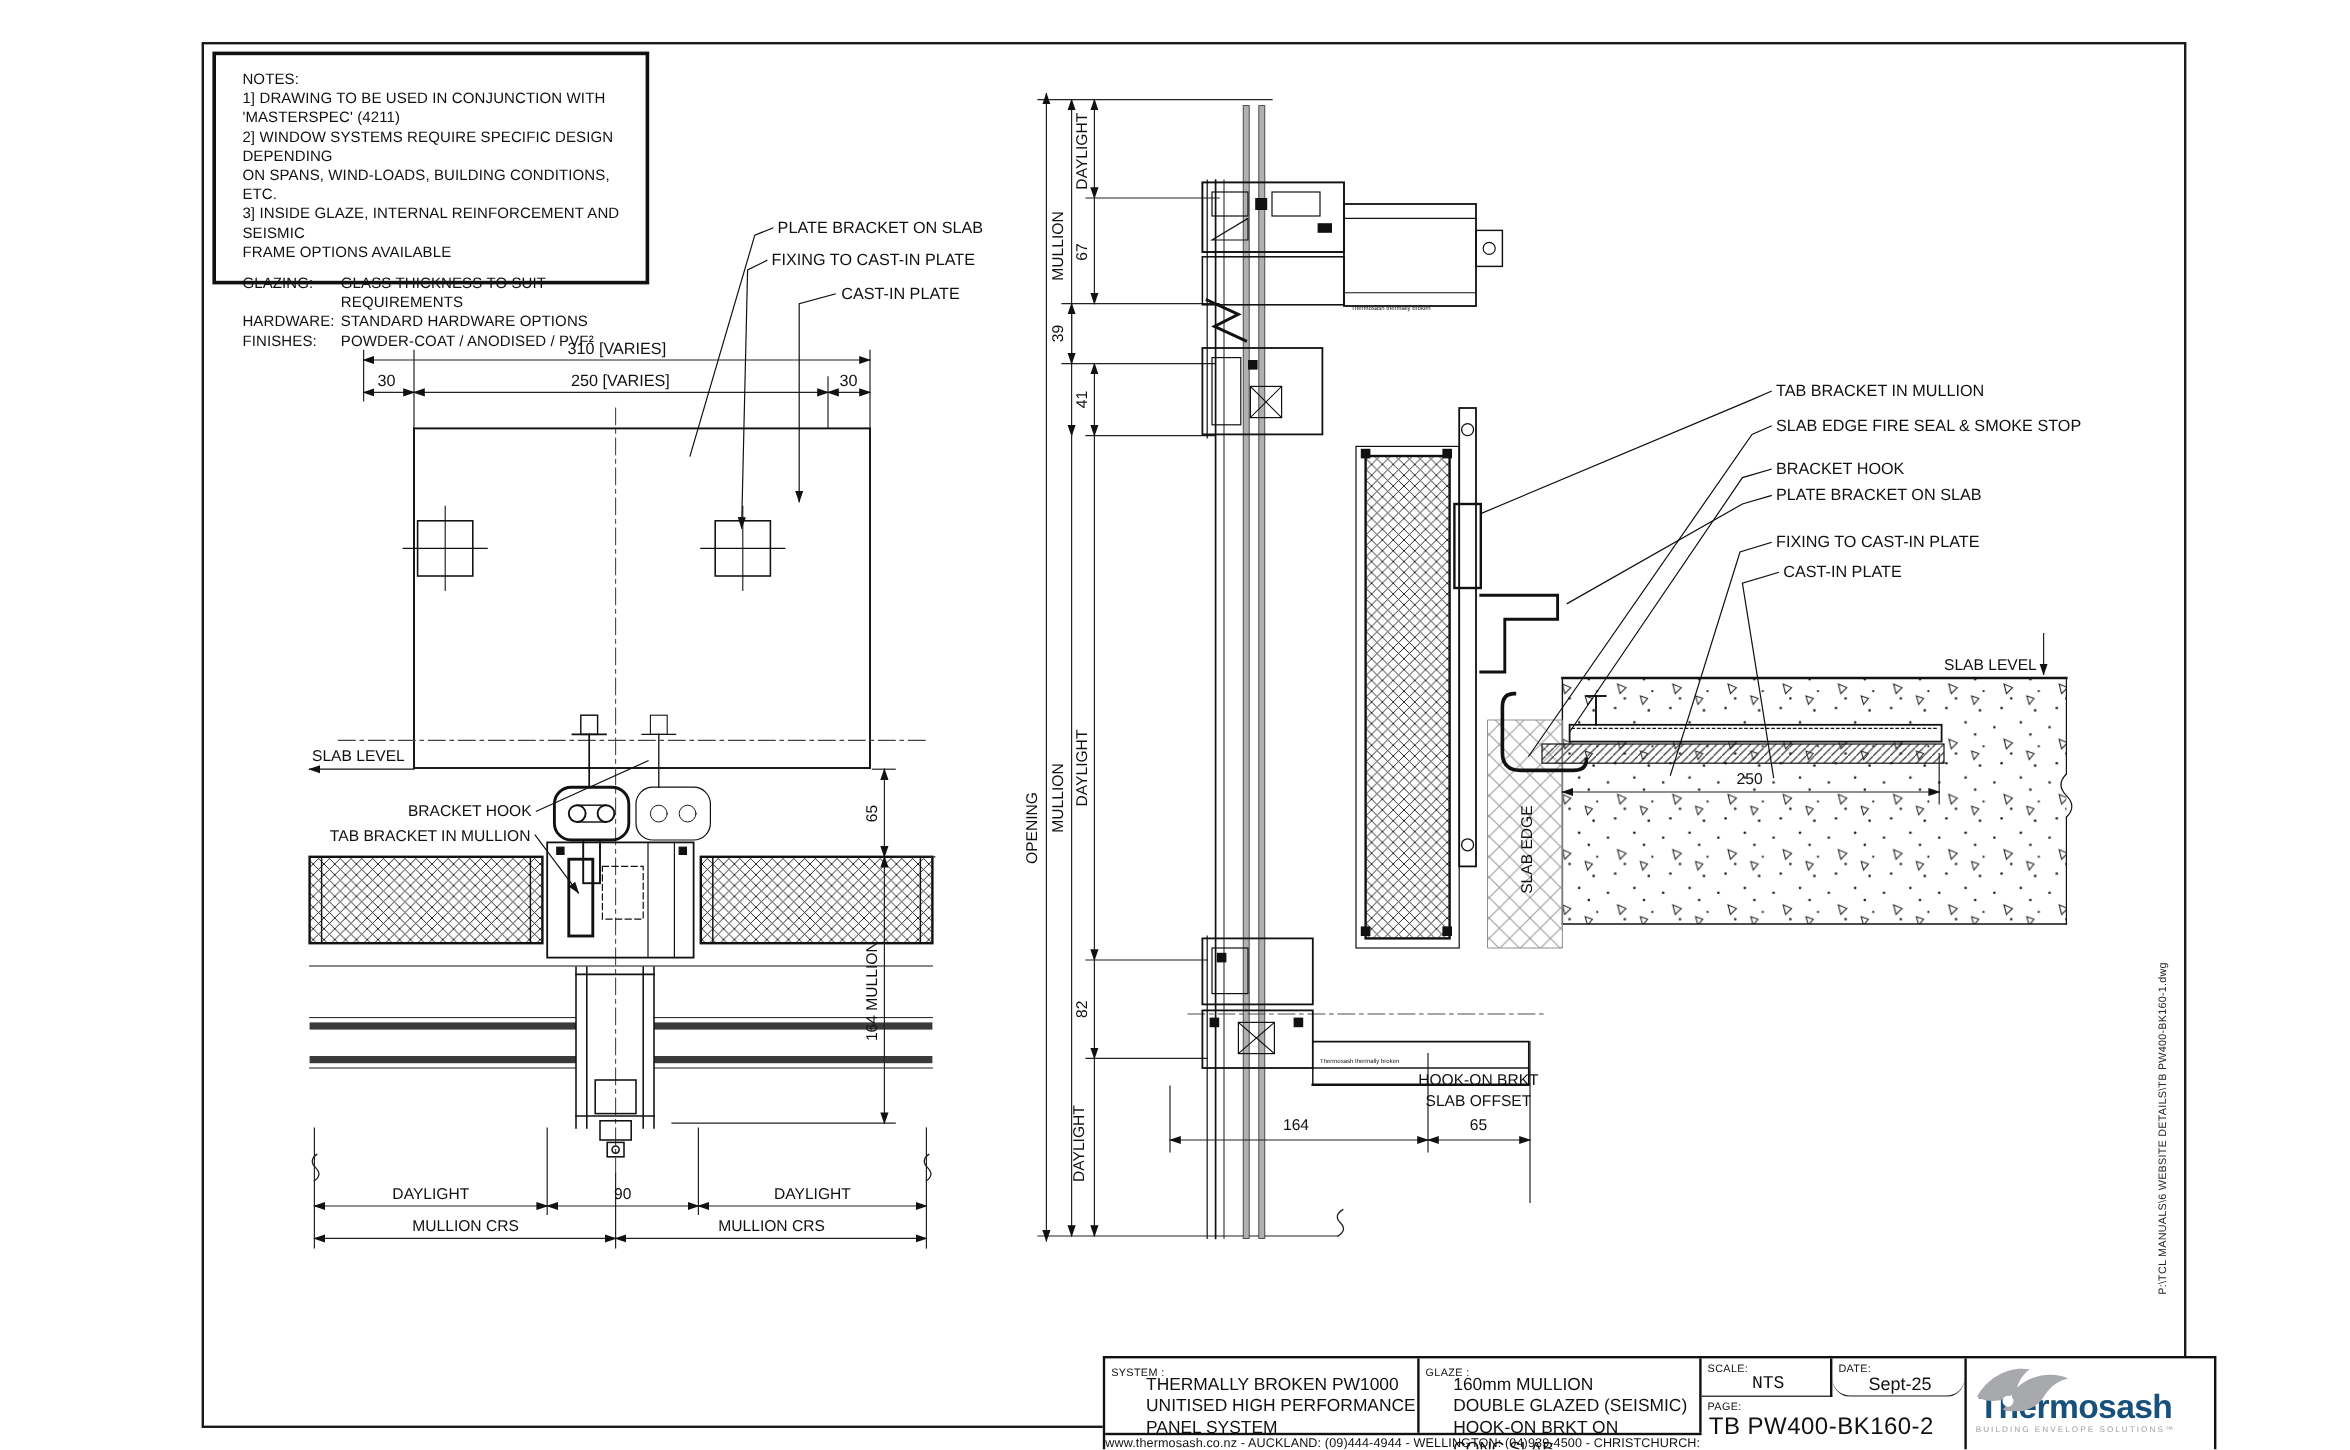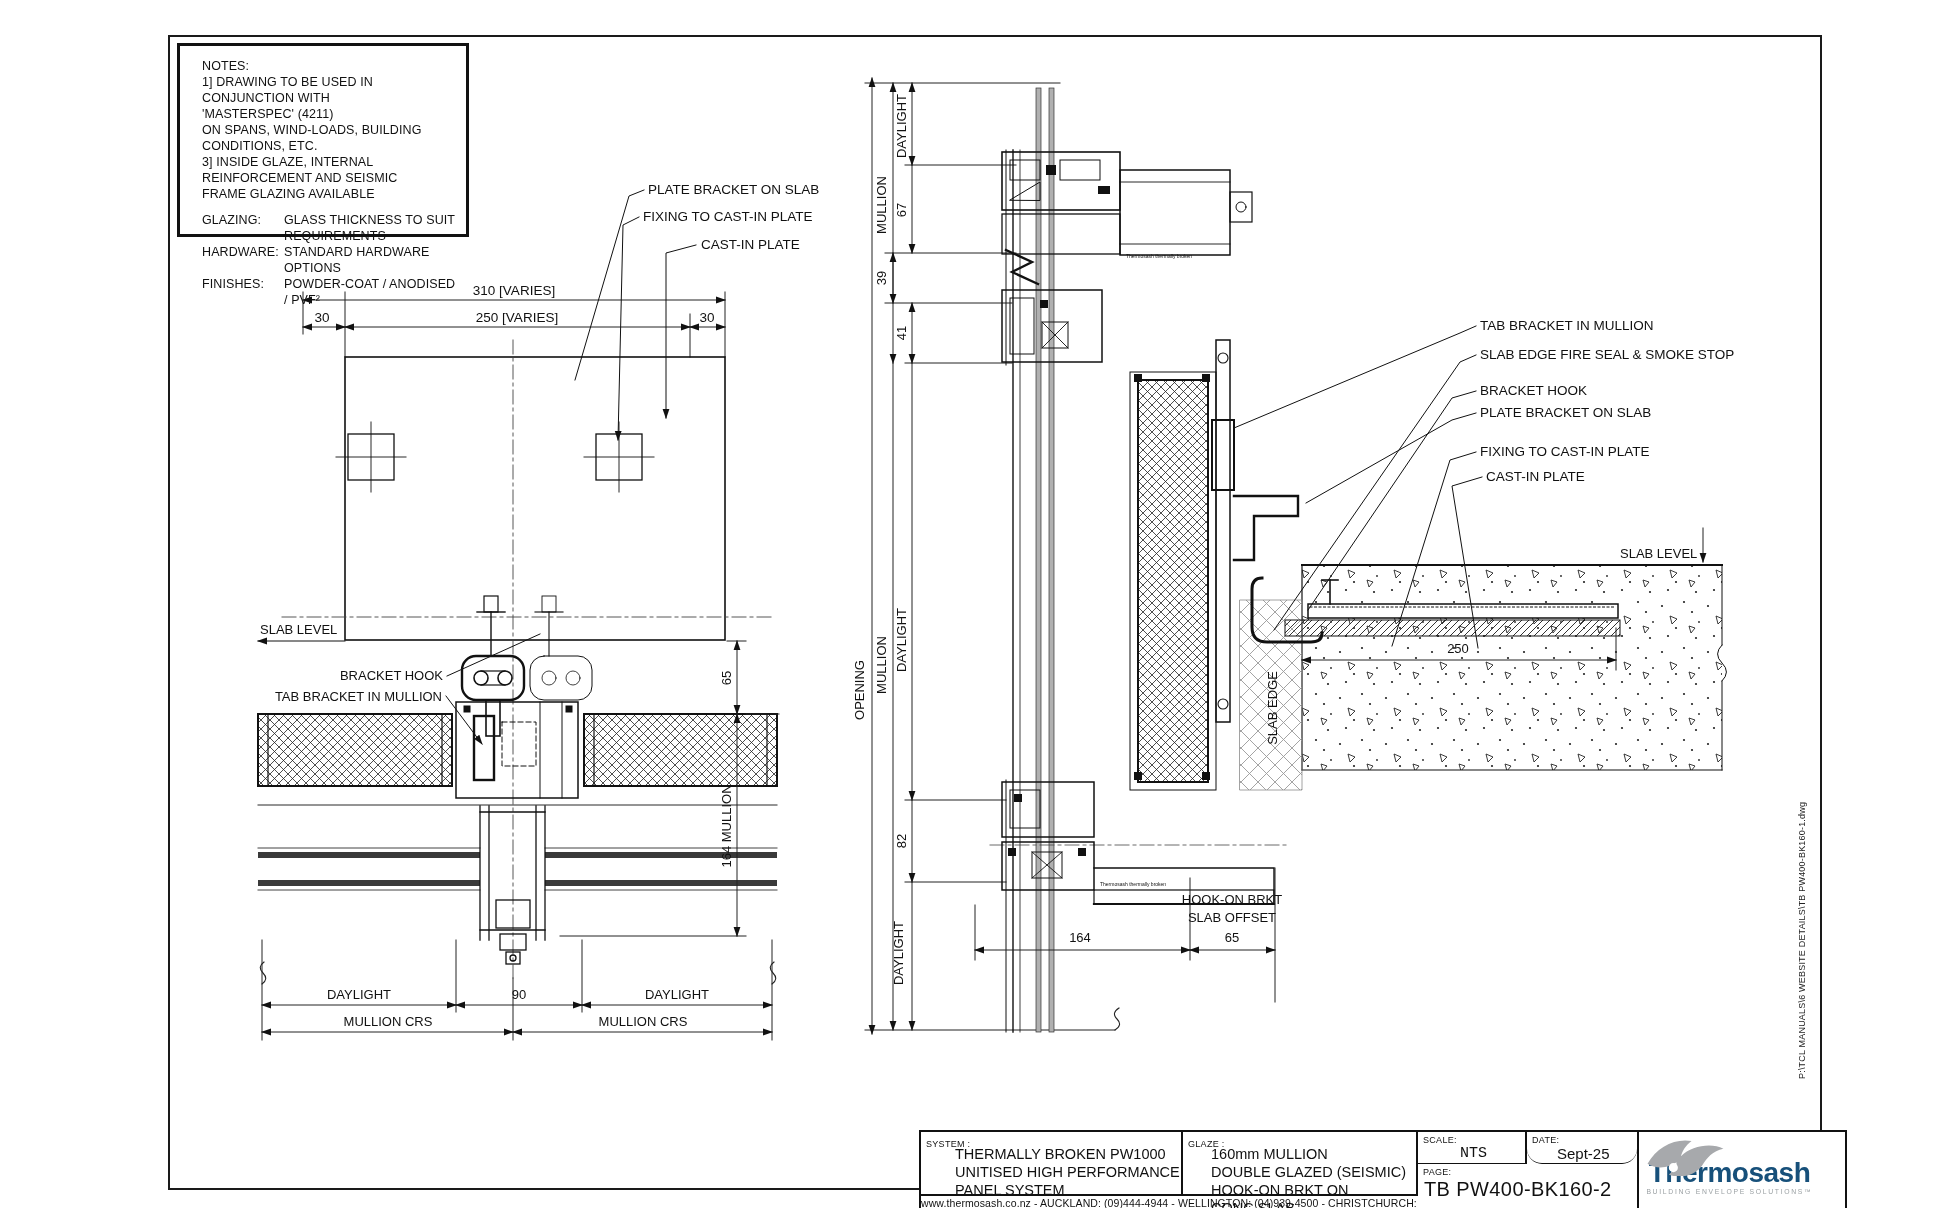--- a/index.html
+++ b/index.html
@@ -4,21 +4,21 @@
 <style>
   html,body{margin:0;padding:0;background:#fff;}
   .sheet{position:relative;width:1958px;height:1208px;background:#ffffff;
          font-family:"Liberation Sans",sans-serif;color:#111;overflow:hidden;}
   .frame{position:absolute;left:168px;top:35px;width:1650px;height:1151px;
          border:2px solid #1a1a1a;}
   svg{position:absolute;left:0;top:0;}
   svg text{font-family:"Liberation Sans",sans-serif;fill:#111;}
 
   
-  .notes{position:absolute;left:177px;top:43px;width:292px;height:194px;
+  .notes{position:absolute;left:177px;top:43px;width:364px;height:194px;
          border:3px solid #111;background:#fff;box-sizing:border-box;
          padding:12px 8px 0 22px;font-size:12.5px;line-height:16px;letter-spacing:.1px;}
   .notes .gap{height:10px;}
   .spec-row{display:flex;}
   .spec-row .lbl{width:82px;flex:none;}
 
   
   .tb{position:absolute;left:919px;top:1096px;width:928px;height:94px;
       border:2px solid #111;box-sizing:border-box;background:#fff;margin-top:34px;}
   .tb .cell{position:absolute;box-sizing:border-box;}
@@ -359,23 +359,24 @@
       <text x="1480" y="417" font-size="13.5">PLATE BRACKET ON SLAB</text>
       <text x="1480" y="456" font-size="13.5">FIXING TO CAST-IN PLATE</text>
       <text x="1486" y="481" font-size="13.5">CAST-IN PLATE</text>
     </g>
   </svg>
 
   <div class="notes">
     <div>NOTES:</div>
     <div>1] DRAWING TO BE USED IN CONJUNCTION WITH</div>
     <div>'MASTERSPEC' (4211)</div>
+    <div>2] WINDOW SYSTEMS REQUIRE SPECIFIC DESIGN DEPENDING</div>
     <div>ON SPANS, WIND-LOADS, BUILDING CONDITIONS, ETC.</div>
     <div>3] INSIDE GLAZE, INTERNAL REINFORCEMENT AND SEISMIC</div>
-    <div>FRAME GLAZING AVAILABLE</div>
+    <div>FRAME OPTIONS AVAILABLE</div>
     <div class="gap"></div>
     <div class="spec-row">
       <span class="lbl">GLAZING:</span>
       <span>GLASS THICKNESS TO SUIT REQUIREMENTS</span>
     </div>
     <div class="spec-row">
       <span class="lbl">HARDWARE:</span>
       <span>STANDARD HARDWARE OPTIONS</span>
     </div>
     <div class="spec-row">

